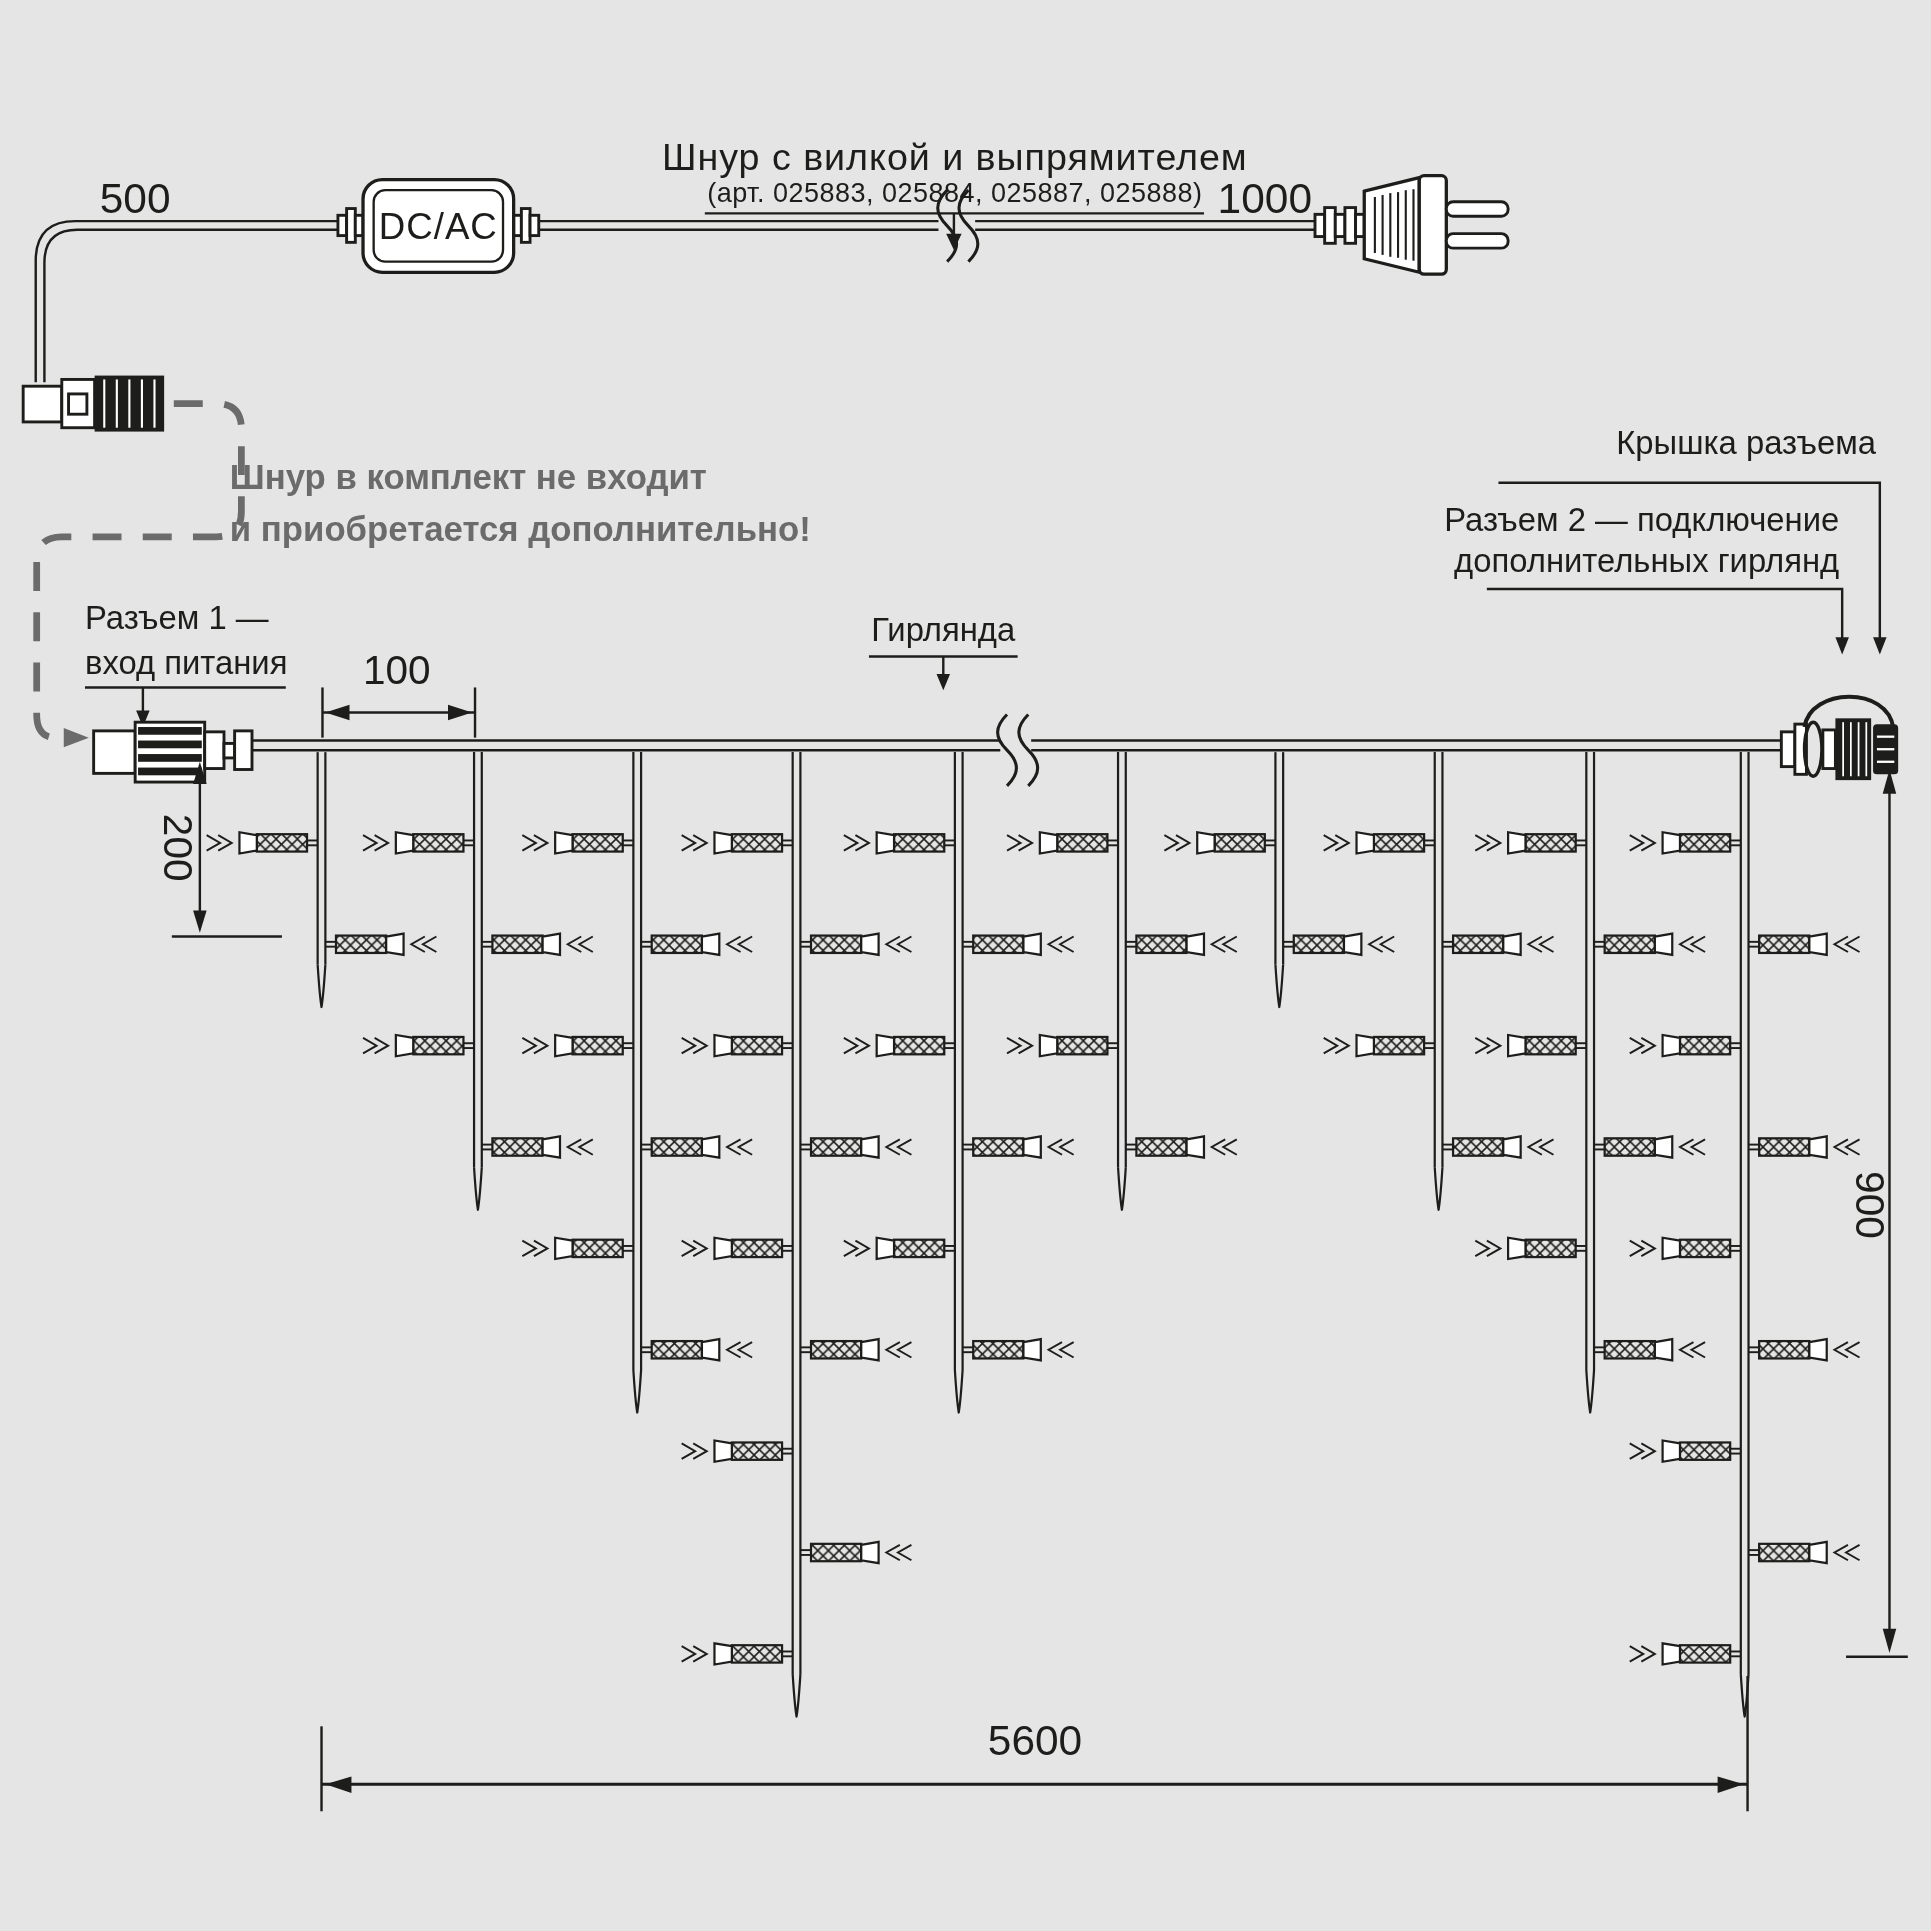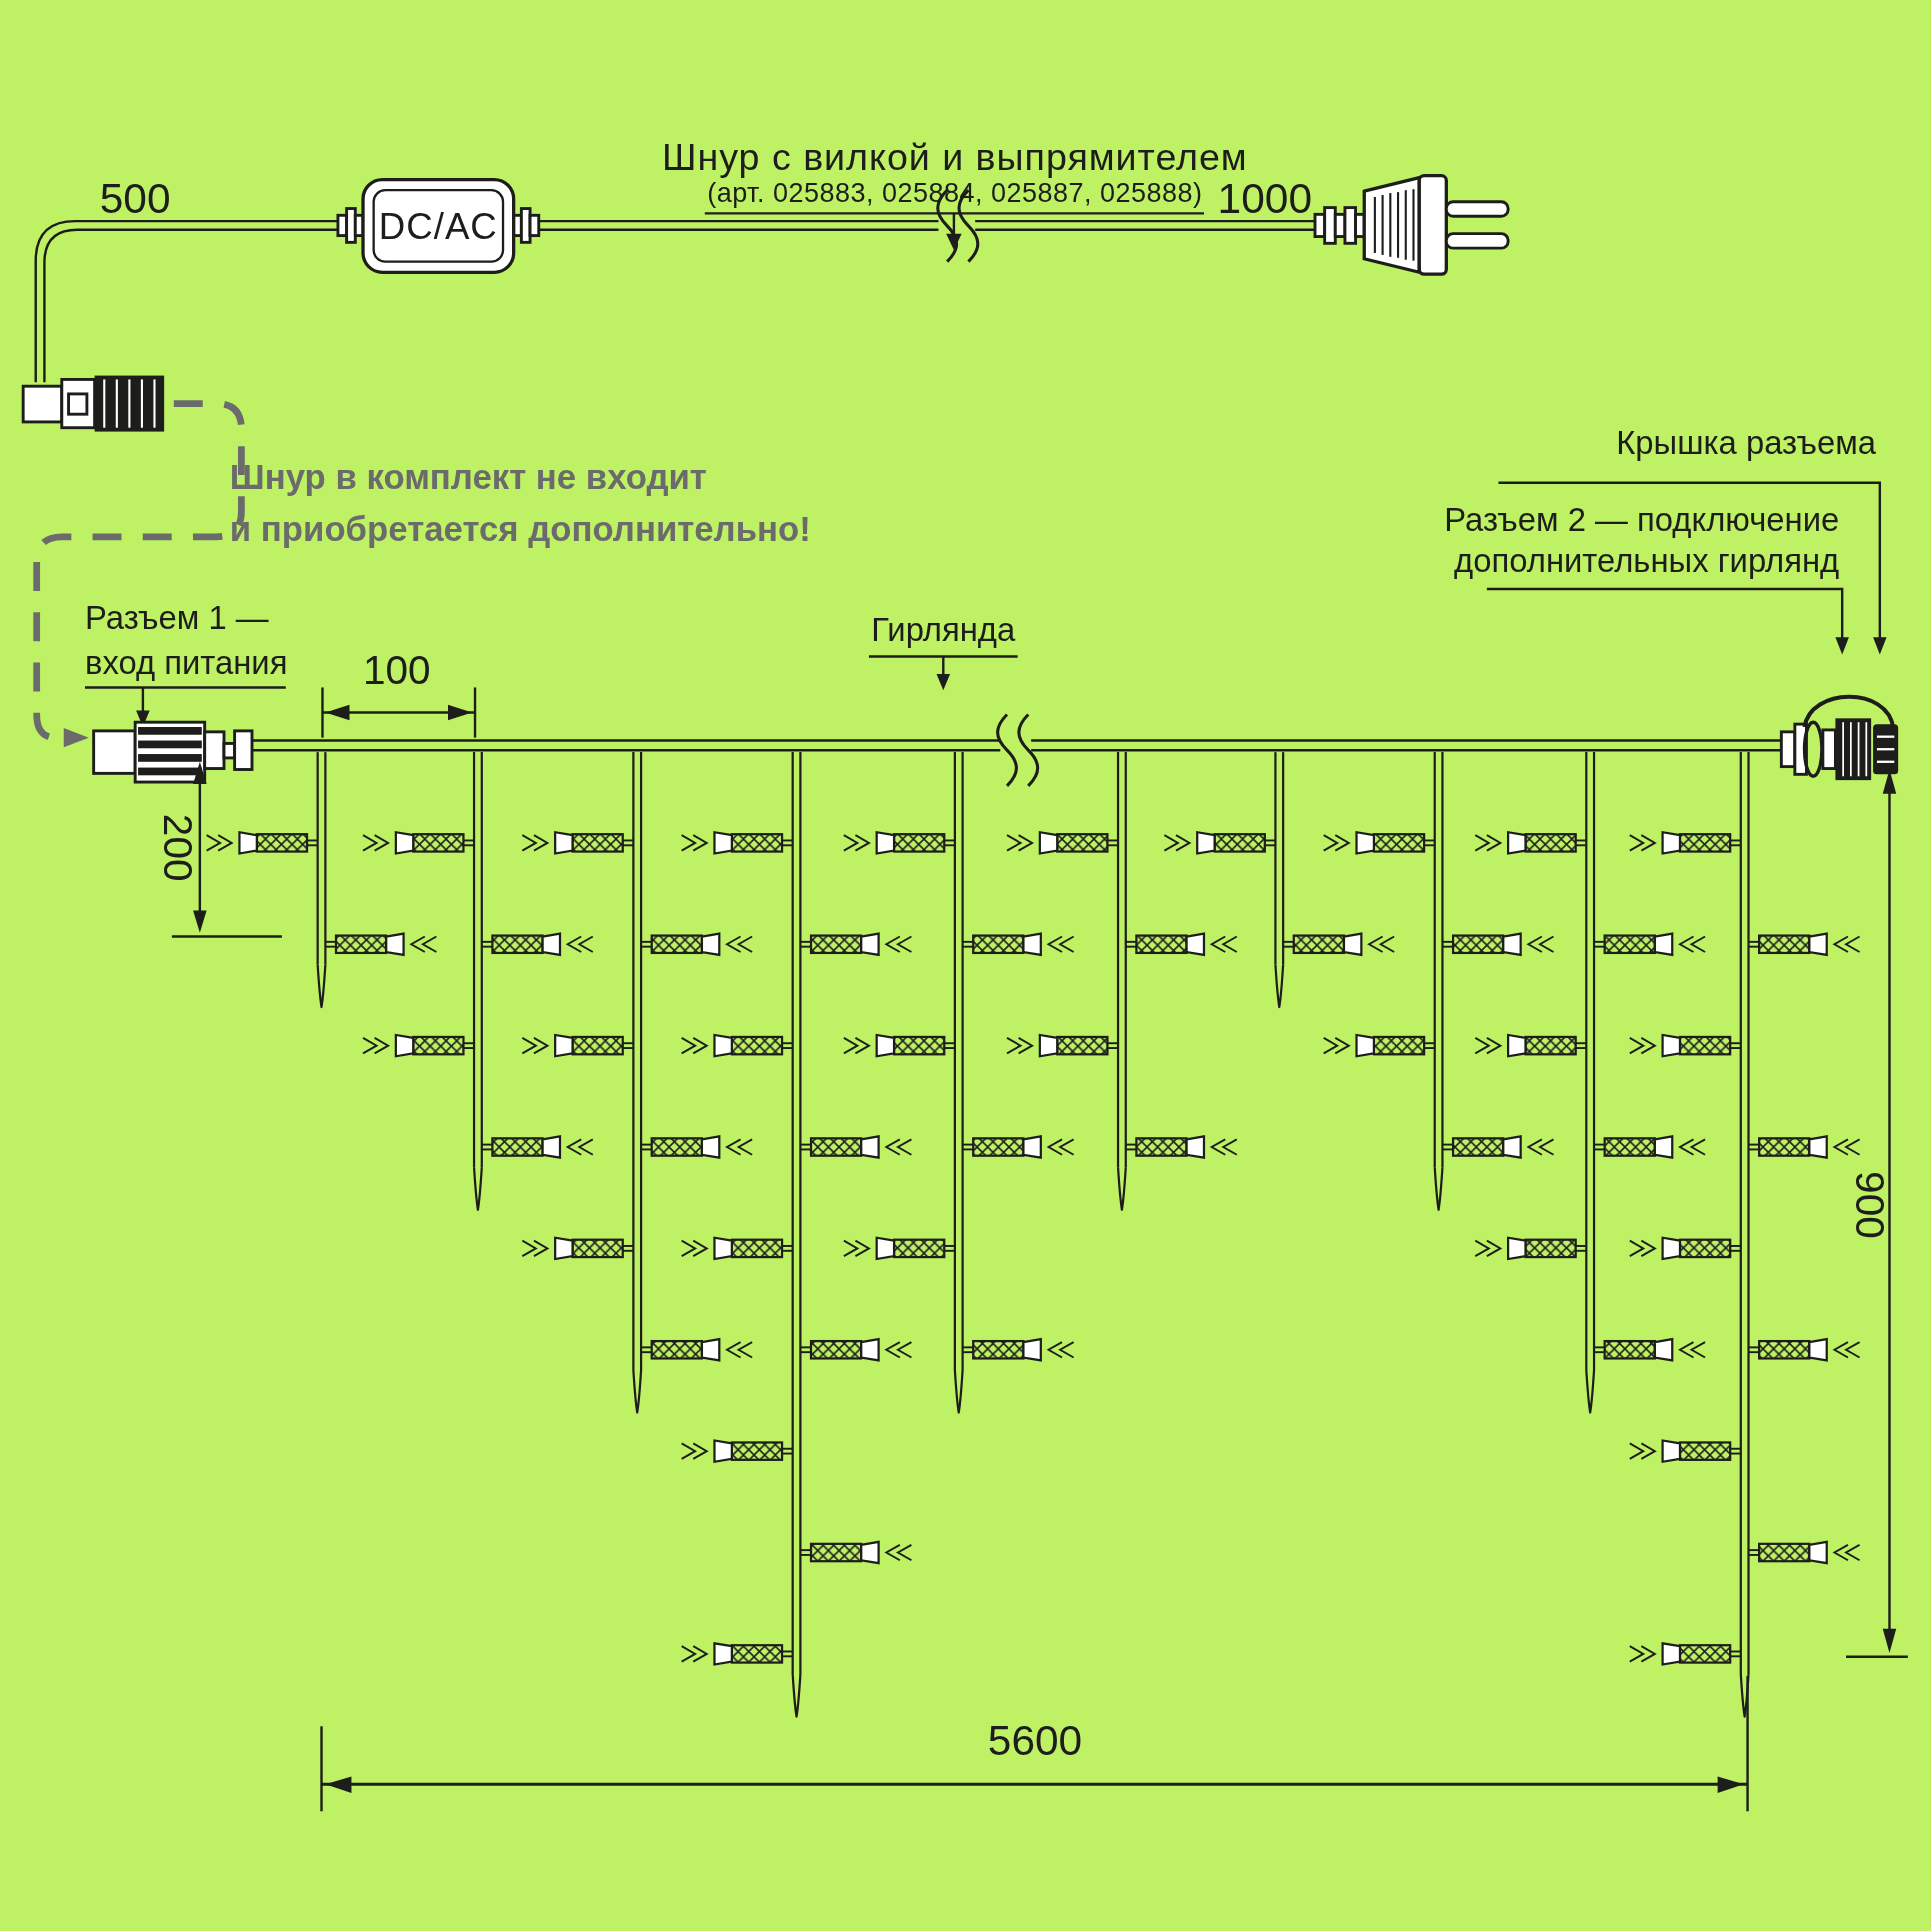--- a/index.html
+++ b/index.html
@@ -1,16 +1,16 @@
 <!DOCTYPE html>
 <html><head>
 <meta charset="utf-8">
 <style>
   html,body{margin:0;padding:0;background:#ffffff;}
-  .stage{position:relative;width:1931px;height:1931px;background:#bef264;overflow:hidden;}
+  .stage{position:relative;width:1931px;height:1931px;background:#e5e5e5;overflow:hidden;}
   svg{display:block;}
   text{font-family:"Liberation Sans","DejaVu Sans",sans-serif;fill:#1d1d1b;}
   .t-title{font-size:39px;letter-spacing:1px;}
   .t-sub{font-size:28px;letter-spacing:0.5px;}
   .t-dim{font-size:44px;}
   .t-dimsm{font-size:42px;}
   .t-lbl{font-size:34px;}
   .t-note{font-size:36px;font-weight:bold;fill:#6b6b6b;}
   .t-box{font-size:38px;letter-spacing:1px;}
   .ln{stroke:#1d1d1b;stroke-width:2.5;fill:none;}

